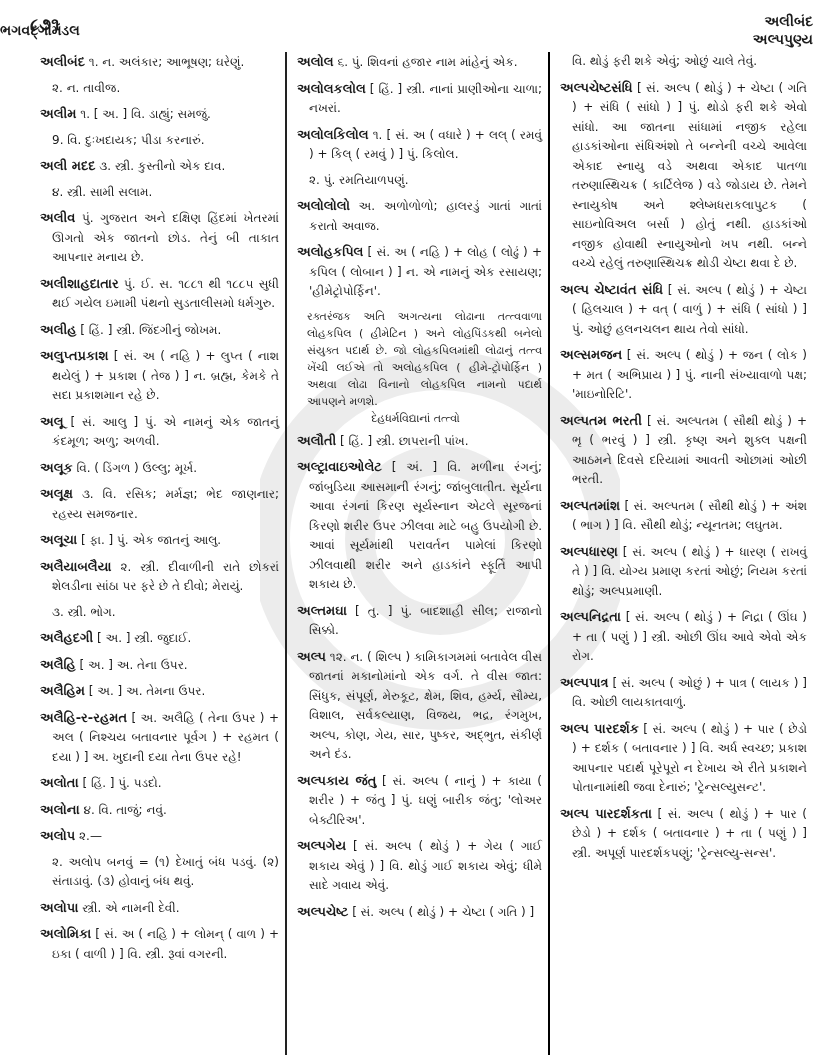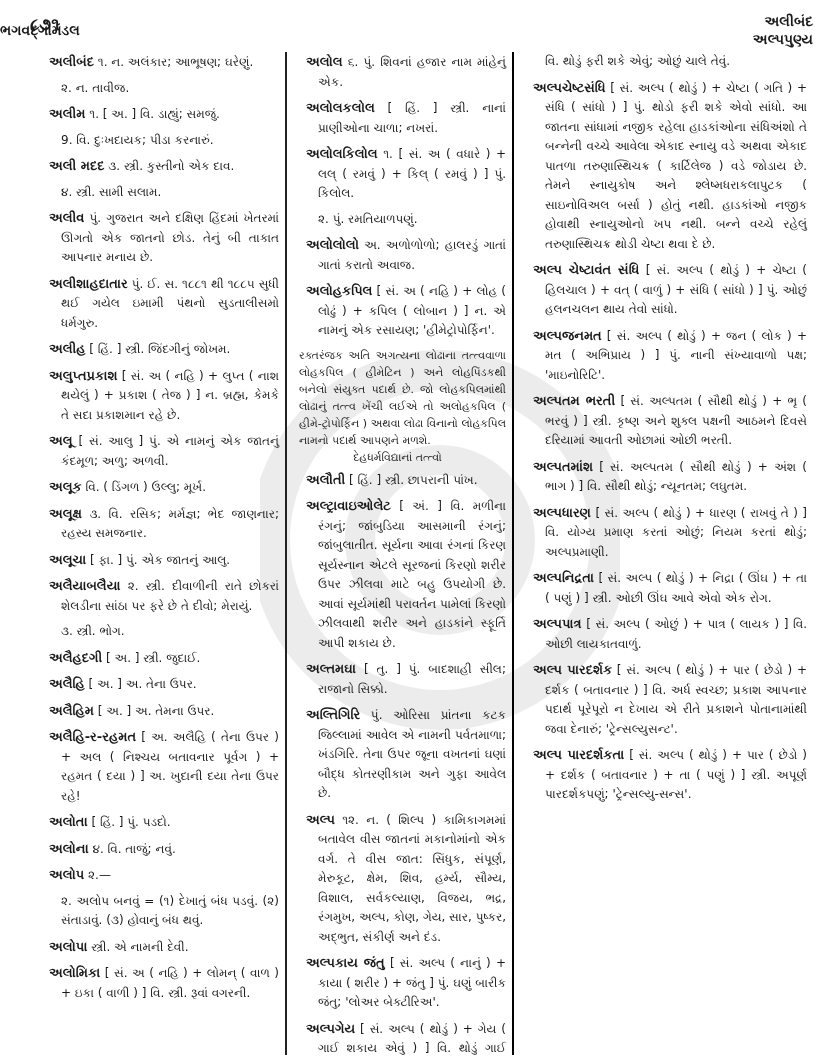--- a/index.html
+++ b/index.html
@@ -15,26 +15,26 @@
   }
   .header {
     position: absolute; top: 8px; left: 0; right: 0; height: 44px;
   }
   .page-no { position: absolute; left: 30px; top: 6px; font-size: 17px; font-weight: bold; }
   .book-title { position: absolute; left: 0; right: 0; top: 14px; text-align: left; font-size: 14px; font-weight: bold; }
   .guide { position: absolute; right: 12px; top: 4px; text-align: right; font-size: 14px; font-weight: bold; line-height: 18px; }
   .columns { position: absolute; top: 52px; left: 30px; right: 12px; bottom: 8px; display: flex; }
   .col { overflow: hidden; padding: 0 6px; box-sizing: border-box; }
   .col-1 { width: 255px; }
-  .col-2 { width: 227px; border-left: 2px solid #222; }
+  .col-2 { width: 263px; border-left: 2px solid #222; }
   .col-3 { flex: 1; border-left: 2px solid #000000; }
-  .entry { font-size: 12px; line-height: 19.5px; margin: 0 0 6px 13px; text-indent: -12px; padding-left: 12px; text-align: justify; }
+  .entry { font-size: 12px; line-height: 19.5px; margin: 0 0 6px 4px; text-indent: -12px; padding-left: 12px; text-align: justify; }
   .entry.cont { text-indent: 0; padding-left: 12px; }
   .hw { font-weight: bold; font-size: 13px; }
-  .note { font-size: 11px; line-height: 17px; margin: 2px 0 2px 6px; text-align: justify; }
+  .note { font-size: 11px; line-height: 17px; margin: 2px 0 2px 14px; text-align: justify; }
   .note-src { font-size: 11px; text-align: center; margin: 0 4px 6px 0; }
 </style>
 </head>
 <body>
 
 <svg class="watermark" viewBox="0 0 360 420">
   <circle cx="180" cy="210" r="170" fill="none" stroke="#000" stroke-width="40"></circle>
   <circle cx="180" cy="210" r="80" fill="none" stroke="#000" stroke-width="30"></circle>
 </svg>
 
@@ -81,31 +81,30 @@
       <p class="entry"><span class="hw">અલોલકલોલ</span><span> [ હિં. ] સ્ત્રી. નાનાં પ્રાણીઓના ચાળા; નખરાં.</span></p>
       <p class="entry"><span class="hw">અલોલકિલોલ</span><span> ૧. [ સં. અ ( વધારે ) + લલ્ ( રમવું ) + કિલ્ ( રમવું ) ] પું. કિલોલ.</span></p>
       <p class="entry cont"><span>૨. પું. રમતિયાળપણું.</span></p>
       <p class="entry"><span class="hw">અલોલોલો</span><span> અ. અળોળોળો; હાલરડું ગાતાં ગાતાં કરાતો અવાજ.</span></p>
       <p class="entry"><span class="hw">અલોહકપિલ</span><span> [ સં. અ ( નહિ ) + લોહ ( લોઢું ) + કપિલ ( લોબાન ) ] ન. એ નામનું એક રસાયણ; 'હીમેટ્રોપોર્ફિન'.</span></p>
       <p class="note">રક્તરંજક અતિ અગત્યના લોઢાના તત્ત્વવાળા લોહકપિલ ( હીમેટિન ) અને લોહપિંડકથી બનેલો સંયુક્ત પદાર્થ છે. જો લોહકપિલમાંથી લોઢાનું તત્ત્વ ખેંચી લઈએ તો અલોહકપિલ ( હીમે-ટ્રોપોર્ફિન ) અથવા લોઢા વિનાનો લોહકપિલ નામનો પદાર્થ આપણને મળશે.</p>
       <p class="note-src">દેહધર્મવિદ્યાનાં તત્ત્વો</p>
       <p class="entry"><span class="hw">અલૌતી</span><span> [ હિં. ] સ્ત્રી. છાપરાની પાંખ.</span></p>
       <p class="entry"><span class="hw">અલ્ટ્રાવાઇઓલેટ</span><span> [ અં. ] વિ. મળીના રંગનું; જાંબુડિયા આસમાની રંગનું; જાંબુલાતીત. સૂર્યના આવા રંગનાં કિરણ સૂર્યસ્નાન એટલે સૂરજનાં કિરણો શરીર ઉપર ઝીલવા માટે બહુ ઉપયોગી છે. આવાં સૂર્યમાંથી પરાવર્તન પામેલાં કિરણો ઝીલવાથી શરીર અને હાડકાંને સ્ફૂર્તિ આપી શકાય છે.</span></p>
       <p class="entry"><span class="hw">અલ્તમઘા</span><span> [ તુ. ] પું. બાદશાહી સીલ; રાજાનો સિક્કો.</span></p>
-      <p class="entry"><span class="hw">અલ્તિગિરિ</span><span> પું. ઓરિસા પ્રાંતના કટક જિલ્લામાં આવેલ એ નામની પર્વતમાળા; ખંડગિરિ. તેના ઉપર જૂના વખતનાં ઘણાં બૌદ્ધ કોતરણીકામ અને ગુફા આવેલ છે.</span></p>
       <p class="entry"><span class="hw">અલ્પ</span><span> ૧૨. ન. ( શિલ્પ ) કામિકાગમમાં બતાવેલ વીસ જાતનાં મકાનોમાંનો એક વર્ગ. તે વીસ જાત: સિંધુક, સંપૂર્ણ, મેરુકૂટ, ક્ષેમ, શિવ, હર્મ્ય, સૌમ્ય, વિશાલ, સર્વકલ્યાણ, વિજય, ભદ્ર, રંગમુખ, અલ્પ, કોણ, ગેય, સાર, પુષ્કર, અદ્ભુત, સંકીર્ણ અને દંડ.</span></p>
       <p class="entry"><span class="hw">અલ્પકાય જંતુ</span><span> [ સં. અલ્પ ( નાનું ) + કાયા ( શરીર ) + જંતુ ] પું. ઘણું બારીક જંતુ; 'લોઅર બેક્ટીરિઅ'.</span></p>
       <p class="entry"><span class="hw">અલ્પગેય</span><span> [ સં. અલ્પ ( થોડું ) + ગેય ( ગાઈ શકાય એવું ) ] વિ. થોડું ગાઈ શકાય એવું; ધીમે સાદે ગવાય એવું.</span></p>
       <p class="entry"><span class="hw">અલ્પચેષ્ટ</span><span> [ સં. અલ્પ ( થોડું ) + ચેષ્ટા ( ગતિ ) ]</span></p>
     </div>
   <div class="col col-3" id="col2">
       <p class="entry cont"><span>વિ. થોડું ફરી શકે એવું; ઓછું ચાલે તેવું.</span></p>
       <p class="entry"><span class="hw">અલ્પચેષ્ટસંધિ</span><span> [ સં. અલ્પ ( થોડું ) + ચેષ્ટા ( ગતિ ) + સંધિ ( સાંધો ) ] પું. થોડો ફરી શકે એવો સાંધો. આ જાતના સાંધામાં નજીક રહેલા હાડકાંઓના સંધિઅંશો તે બન્નેની વચ્ચે આવેલા એકાદ સ્નાયુ વડે અથવા એકાદ પાતળા તરુણાસ્થિચક્ર ( કાર્ટિલેજ ) વડે જોડાય છે. તેમને સ્નાયુકોષ અને શ્લેષ્મધરાકલાપુટક ( સાઇનોવિઅલ બર્સા ) હોતું નથી. હાડકાંઓ નજીક હોવાથી સ્નાયુઓનો ખપ નથી. બન્ને વચ્ચે રહેલું તરુણાસ્થિચક્ર થોડી ચેષ્ટા થવા દે છે.</span></p>
       <p class="entry"><span class="hw">અલ્પ ચેષ્ટાવંત સંધિ</span><span> [ સં. અલ્પ ( થોડું ) + ચેષ્ટા ( હિલચાલ ) + વત્ ( વાળું ) + સંધિ ( સાંધો ) ] પું. ઓછું હલનચલન થાય તેવો સાંધો.</span></p>
-      <p class="entry"><span class="hw">અલ્પજનમત</span><span> [ સં. અલ્પ ( થોડું ) + જન ( લોક ) + મત ( અભિપ્રાય ) ] પું. નાની સંખ્યાવાળો પક્ષ; 'માઇનોરિટિ'.</span></p>
+      <p class="entry"><span class="hw">અલ્સમજન</span><span> [ સં. અલ્પ ( થોડું ) + જન ( લોક ) + મત ( અભિપ્રાય ) ] પું. નાની સંખ્યાવાળો પક્ષ; 'માઇનોરિટિ'.</span></p>
       <p class="entry"><span class="hw">અલ્પતમ ભરતી</span><span> [ સં. અલ્પતમ ( સૌથી થોડું ) + ભૃ ( ભરવું ) ] સ્ત્રી. કૃષ્ણ અને શુક્લ પક્ષની આઠમને દિવસે દરિયામાં આવતી ઓછામાં ઓછી ભરતી.</span></p>
       <p class="entry"><span class="hw">અલ્પતમાંશ</span><span> [ સં. અલ્પતમ ( સૌથી થોડું ) + અંશ ( ભાગ ) ] વિ. સૌથી થોડું; ન્યૂનતમ; લઘુતમ.</span></p>
       <p class="entry"><span class="hw">અલ્પધારણ</span><span> [ સં. અલ્પ ( થોડું ) + ધારણ ( રાખવું તે ) ] વિ. યોગ્ય પ્રમાણ કરતાં ઓછું; નિયમ કરતાં થોડું; અલ્પપ્રમાણી.</span></p>
       <p class="entry"><span class="hw">અલ્પનિદ્રતા</span><span> [ સં. અલ્પ ( થોડું ) + નિદ્રા ( ઊંઘ ) + તા ( પણું ) ] સ્ત્રી. ઓછી ઊંઘ આવે એવો એક રોગ.</span></p>
       <p class="entry"><span class="hw">અલ્પપાત્ર</span><span> [ સં. અલ્પ ( ઓછું ) + પાત્ર ( લાયક ) ] વિ. ઓછી લાયકાતવાળું.</span></p>
       <p class="entry"><span class="hw">અલ્પ પારદર્શક</span><span> [ સં. અલ્પ ( થોડું ) + પાર ( છેડો ) + દર્શક ( બતાવનાર ) ] વિ. અર્ધ સ્વચ્છ; પ્રકાશ આપનાર પદાર્થ પૂરેપૂરો ન દેખાય એ રીતે પ્રકાશને પોતાનામાંથી જવા દેનારું; 'ટ્રેન્સલ્યુસન્ટ'.</span></p>
       <p class="entry"><span class="hw">અલ્પ પારદર્શકતા</span><span> [ સં. અલ્પ ( થોડું ) + પાર ( છેડો ) + દર્શક ( બતાવનાર ) + તા ( પણું ) ] સ્ત્રી. અપૂર્ણ પારદર્શકપણું; 'ટ્રેન્સલ્યુ-સન્સ'.</span></p>
     </div>
 </div>
 

